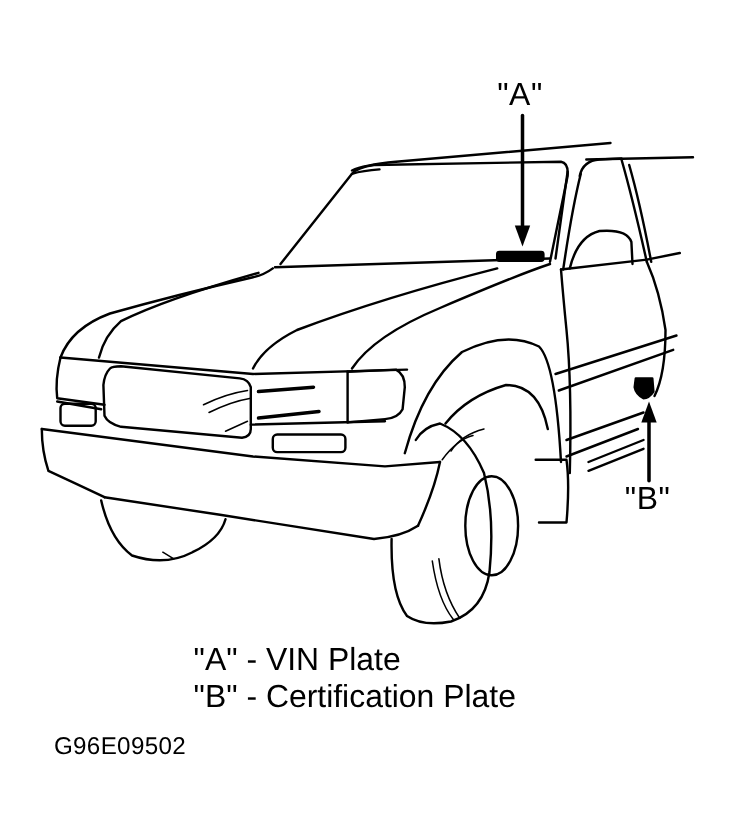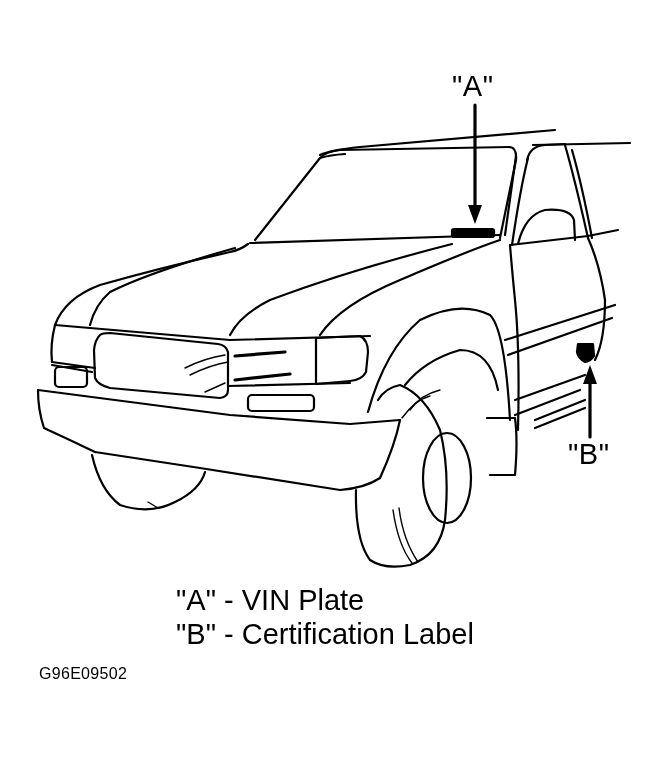--- a/index.html
+++ b/index.html
@@ -33,23 +33,23 @@
     .legend {
       position: absolute;
       left: 176px;
       top: 583px;
       font-size: 29px;
       line-height: 34px;
     }
     .legend-row { white-space: nowrap; }
     .figure-id {
       position: absolute;
-      left: 39px;
+      left: 49px;
       top: 665px;
-      font-size: 16px;
+      font-size: 22px;
       letter-spacing: 0.3px;
     }
     svg path, svg line, svg ellipse, svg rect, svg polyline {
       fill: none;
       stroke: #000;
       stroke-width: 2.2;
       stroke-linecap: round;
       stroke-linejoin: round;
     }
     svg .filled { fill: #000; }
@@ -157,17 +157,17 @@
 
 <div class="legend">
   <div class="legend-row">
     <span>"A"</span>
     <span>-</span>
     <span>VIN Plate</span>
   </div>
   <div class="legend-row">
     <span>"B"</span>
     <span>-</span>
-    <span>Certification Label</span>
+    <span>Certification Plate</span>
   </div>
 </div>
 
 <div class="figure-id">G96E09502</div>
 
 </body></html>

